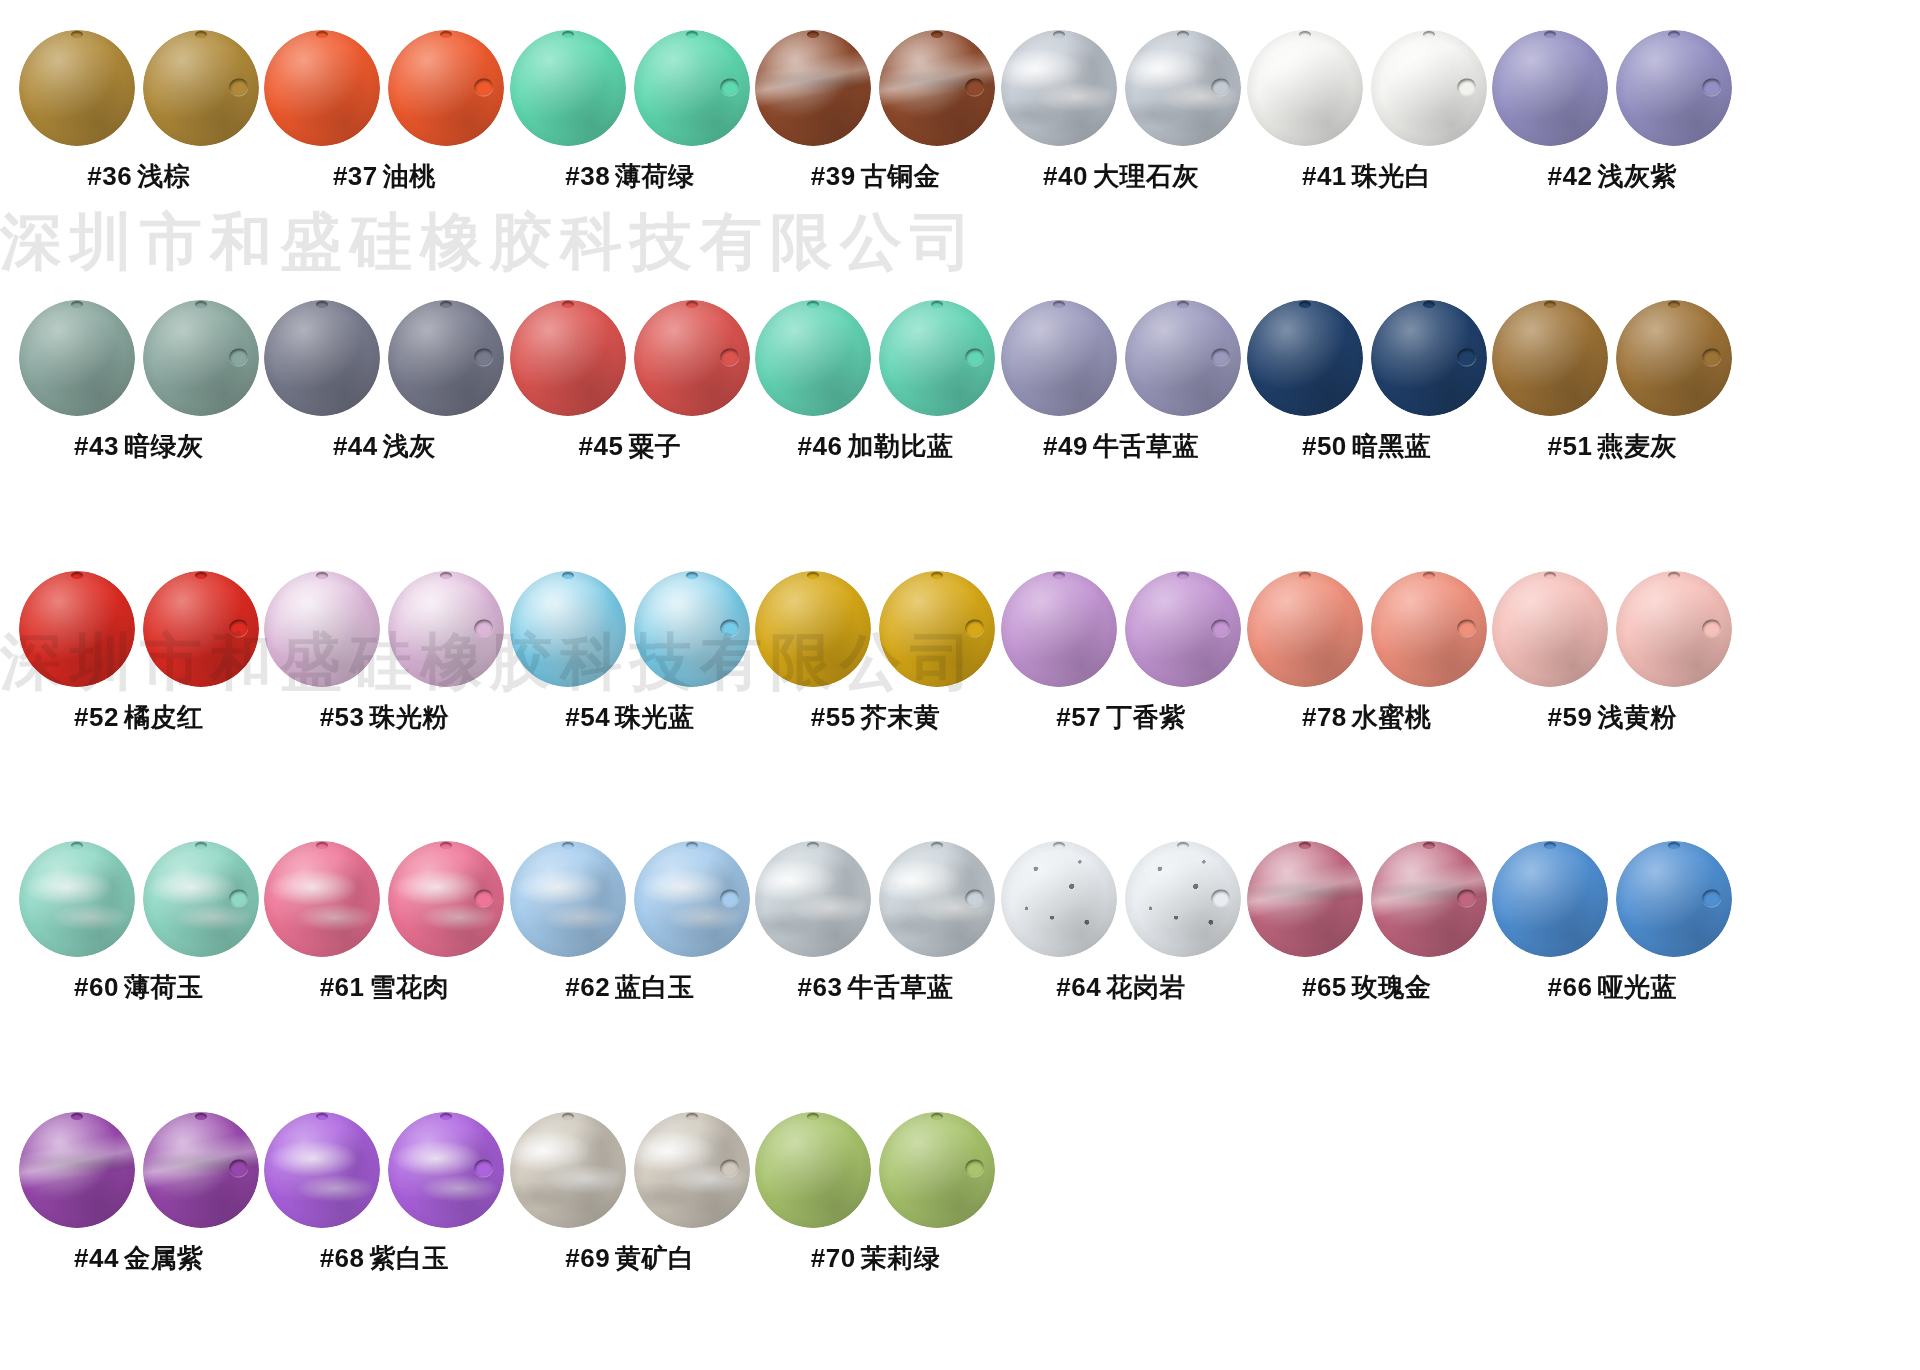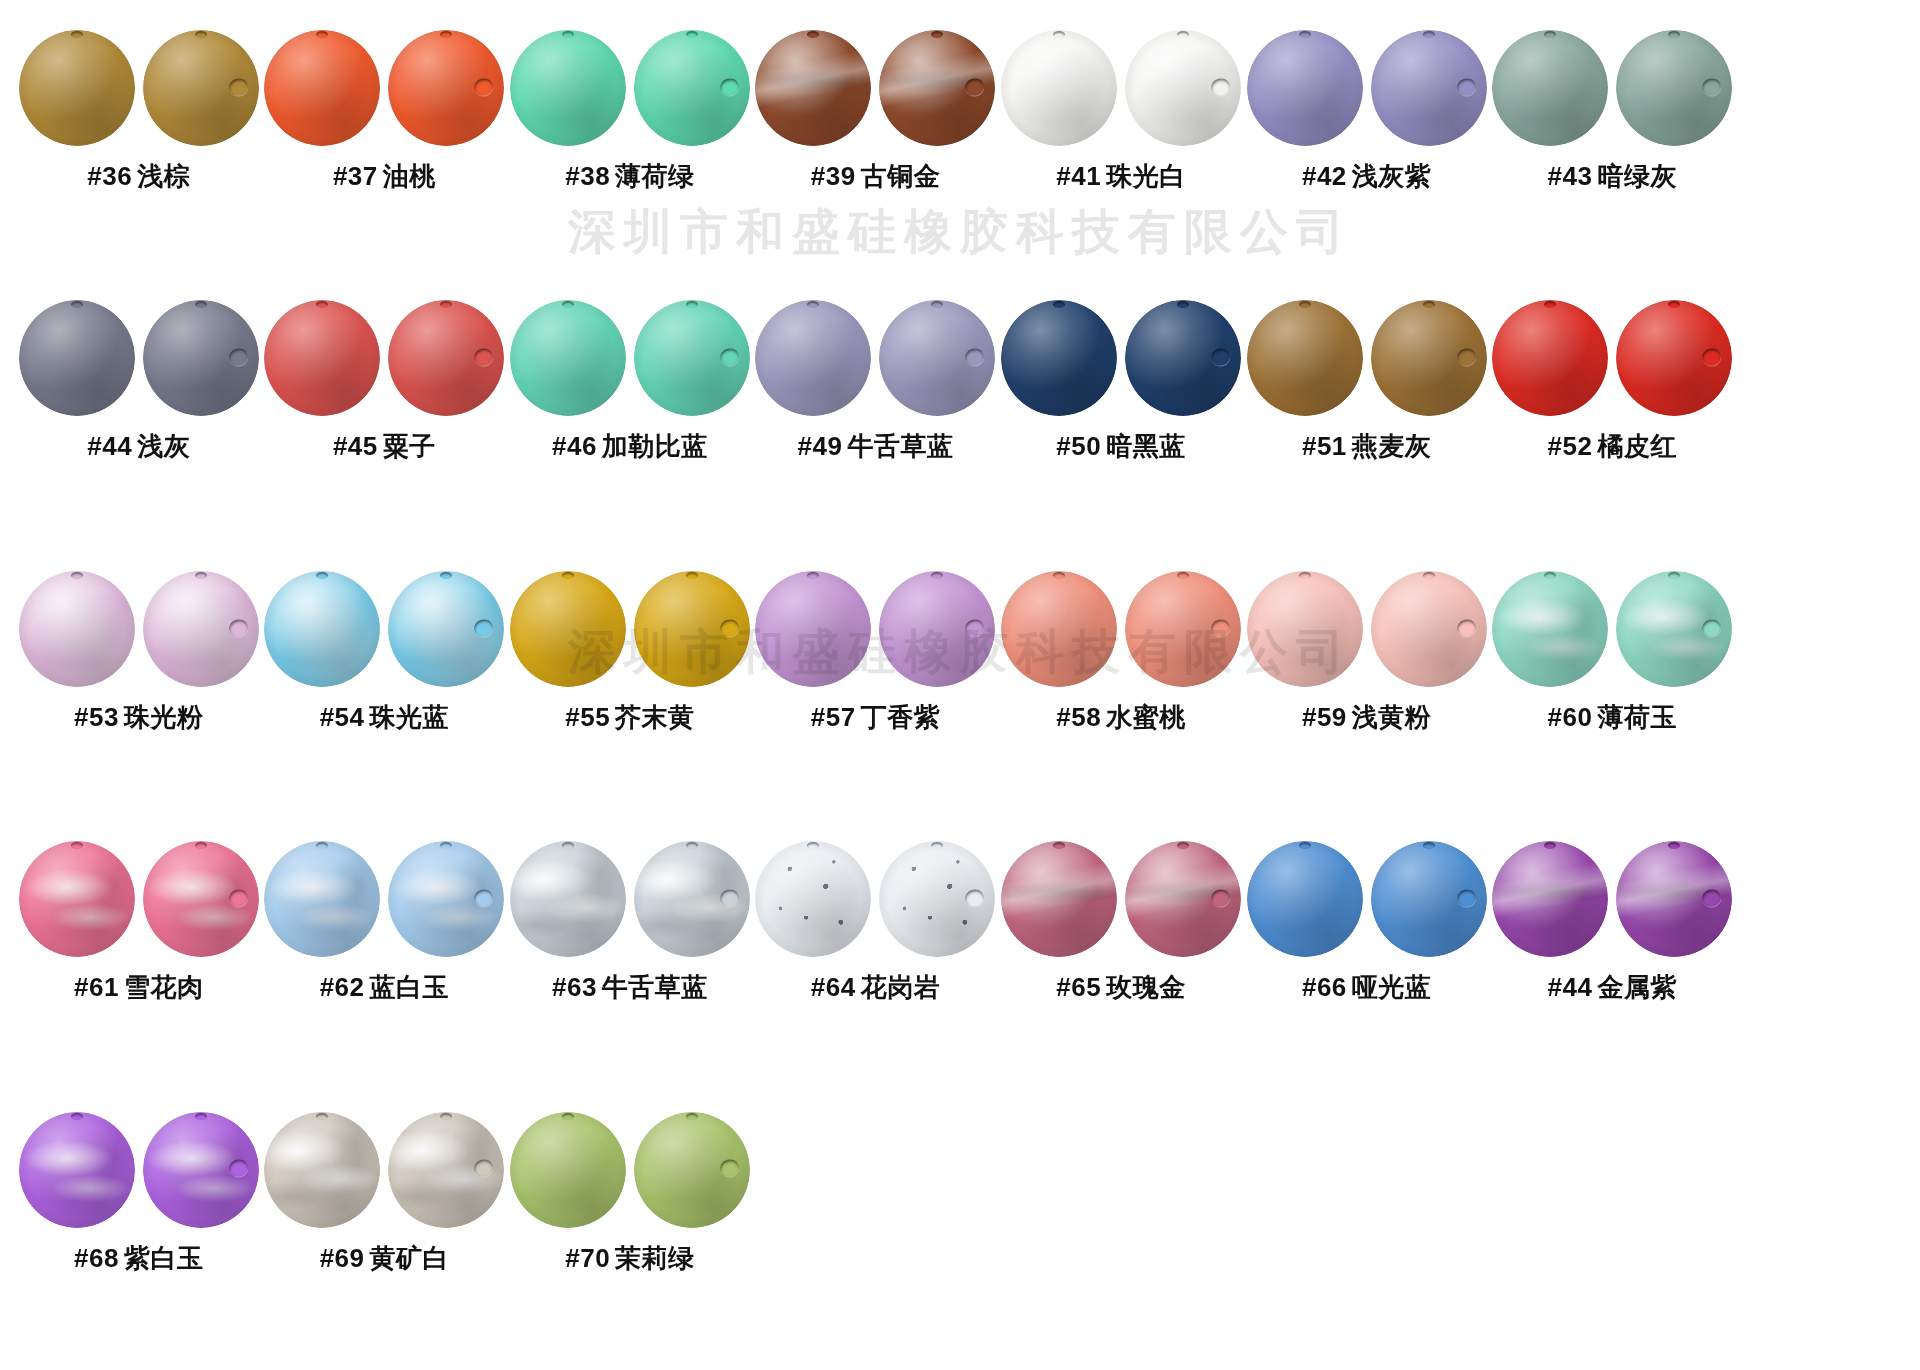--- a/index.html
+++ b/index.html
@@ -114,22 +114,22 @@
     letter-spacing: 0.5px;
     white-space: nowrap;
     line-height: 1.1;
   }
   .label .code { font-weight: 700; margin-right: 5px; }
   .label .name { font-weight: 700; }
 
   .watermark {
     position: absolute;
     left: 0; width: 1920px;
-    text-align: center;
-    font-size: 48px;
+    text-align: left;
+    font-size: 62px;
     font-weight: 700;
     color: rgba(30,30,30,0.11);
     letter-spacing: 8px;
     white-space: nowrap;
     pointer-events: none;
     user-select: none;
     z-index: 5;
   }
   #wm-1 { top: 200px; }
   #wm-2 { top: 620px; }
@@ -200,20 +200,38 @@
           <div class="tex"></div>
           <div class="shade"></div>
           <div class="top-nub" style="background: rgb(142, 74, 44);"></div>
           <div class="hole" style="background: rgb(142, 74, 44);"></div>
         </div>
       </div>
       <div class="label"><span class="code">#39</span><span class="name">古铜金</span></div>
     </div>
     <div class="swatch">
       <div class="beads">
+        <div class="bead tex-marble">
+          <div class="base" style="background: rgb(195, 202, 211);"></div>
+          <div class="tex"></div>
+          <div class="shade"></div>
+          <div class="top-nub" style="background: rgb(195, 202, 211);"></div>
+        </div>
+        <div class="bead tex-marble">
+          <div class="base" style="background: rgb(195, 202, 211);"></div>
+          <div class="tex"></div>
+          <div class="shade"></div>
+          <div class="top-nub" style="background: rgb(195, 202, 211);"></div>
+          <div class="hole" style="background: rgb(195, 202, 211);"></div>
+        </div>
+      </div>
+      <div class="label"><span class="code">#40</span><span class="name">大理石灰</span></div>
+    </div>
+    <div class="swatch">
+      <div class="beads">
         <div class="bead tex-pearl">
           <div class="base" style="background: rgb(242, 242, 239);"></div>
           <div class="tex"></div>
           <div class="shade"></div>
           <div class="top-nub" style="background: rgb(242, 242, 239);"></div>
         </div>
         <div class="bead tex-pearl">
           <div class="base" style="background: rgb(242, 242, 239);"></div>
           <div class="tex"></div>
           <div class="shade"></div>
@@ -442,21 +460,21 @@
           <div class="shade"></div>
           <div class="top-nub" style="background: rgb(240, 144, 124);"></div>
         </div>
         <div class="bead tex-matte">
           <div class="base" style="background: rgb(240, 144, 124);"></div>
           <div class="shade"></div>
           <div class="top-nub" style="background: rgb(240, 144, 124);"></div>
           <div class="hole" style="background: rgb(240, 144, 124);"></div>
         </div>
       </div>
-      <div class="label"><span class="code">#58</span><span class="name">水蜜桃</span></div>
+      <div class="label"><span class="code">#78</span><span class="name">水蜜桃</span></div>
     </div>
     <div class="swatch">
       <div class="beads">
         <div class="bead tex-matte">
           <div class="base" style="background: rgb(247, 192, 186);"></div>
           <div class="shade"></div>
           <div class="top-nub" style="background: rgb(247, 192, 186);"></div>
         </div>
         <div class="bead tex-matte">
           <div class="base" style="background: rgb(247, 192, 186);"></div>

